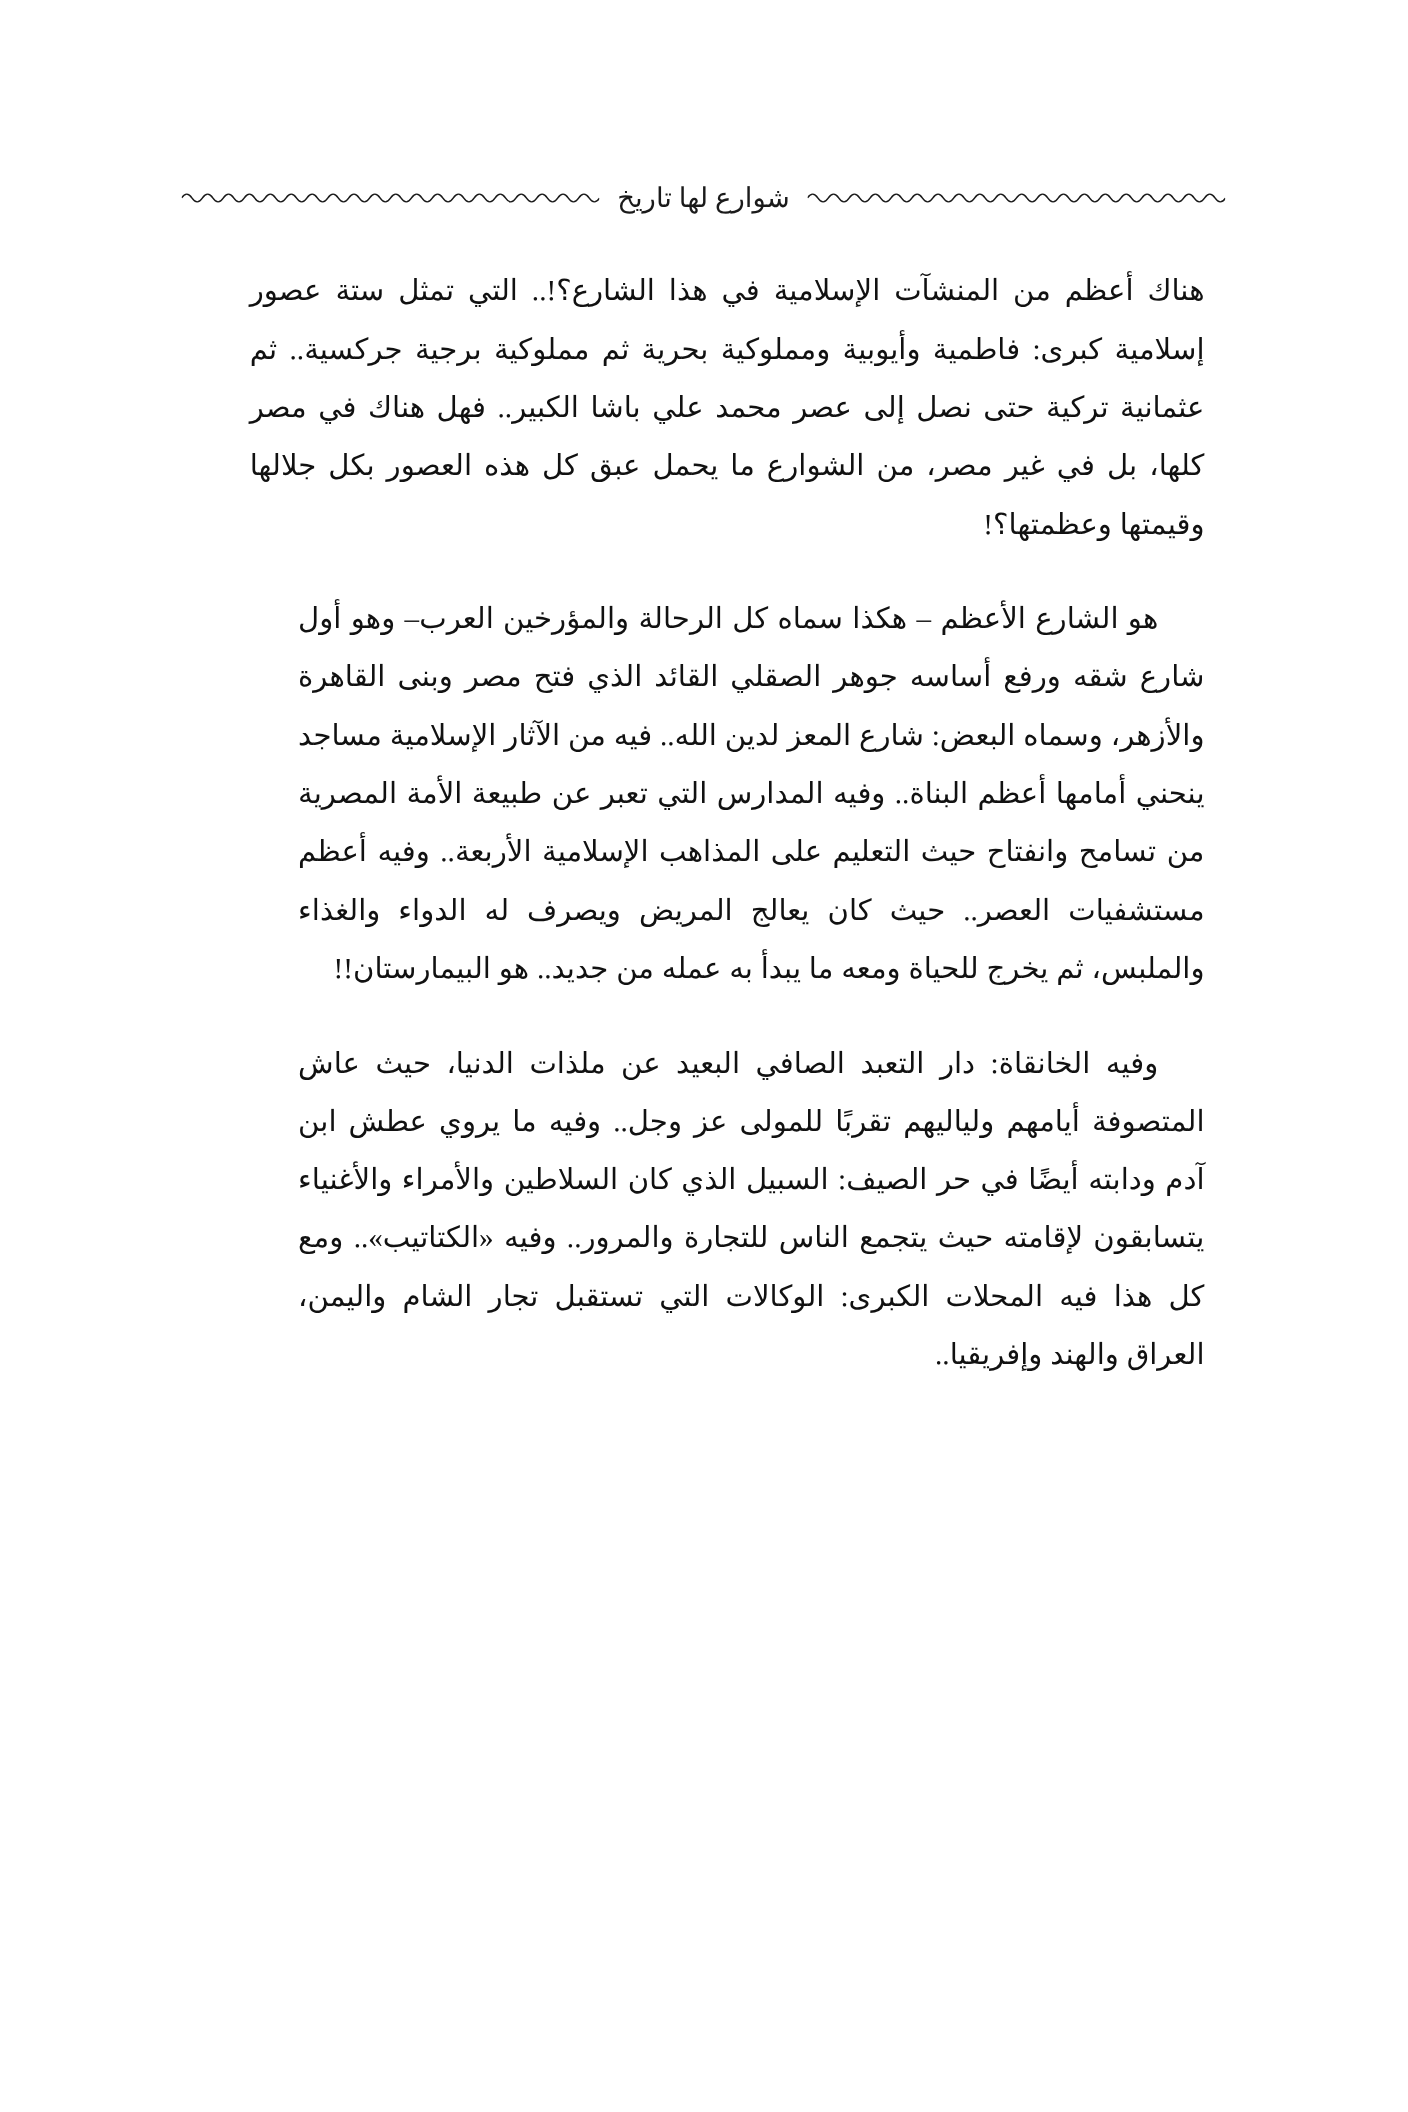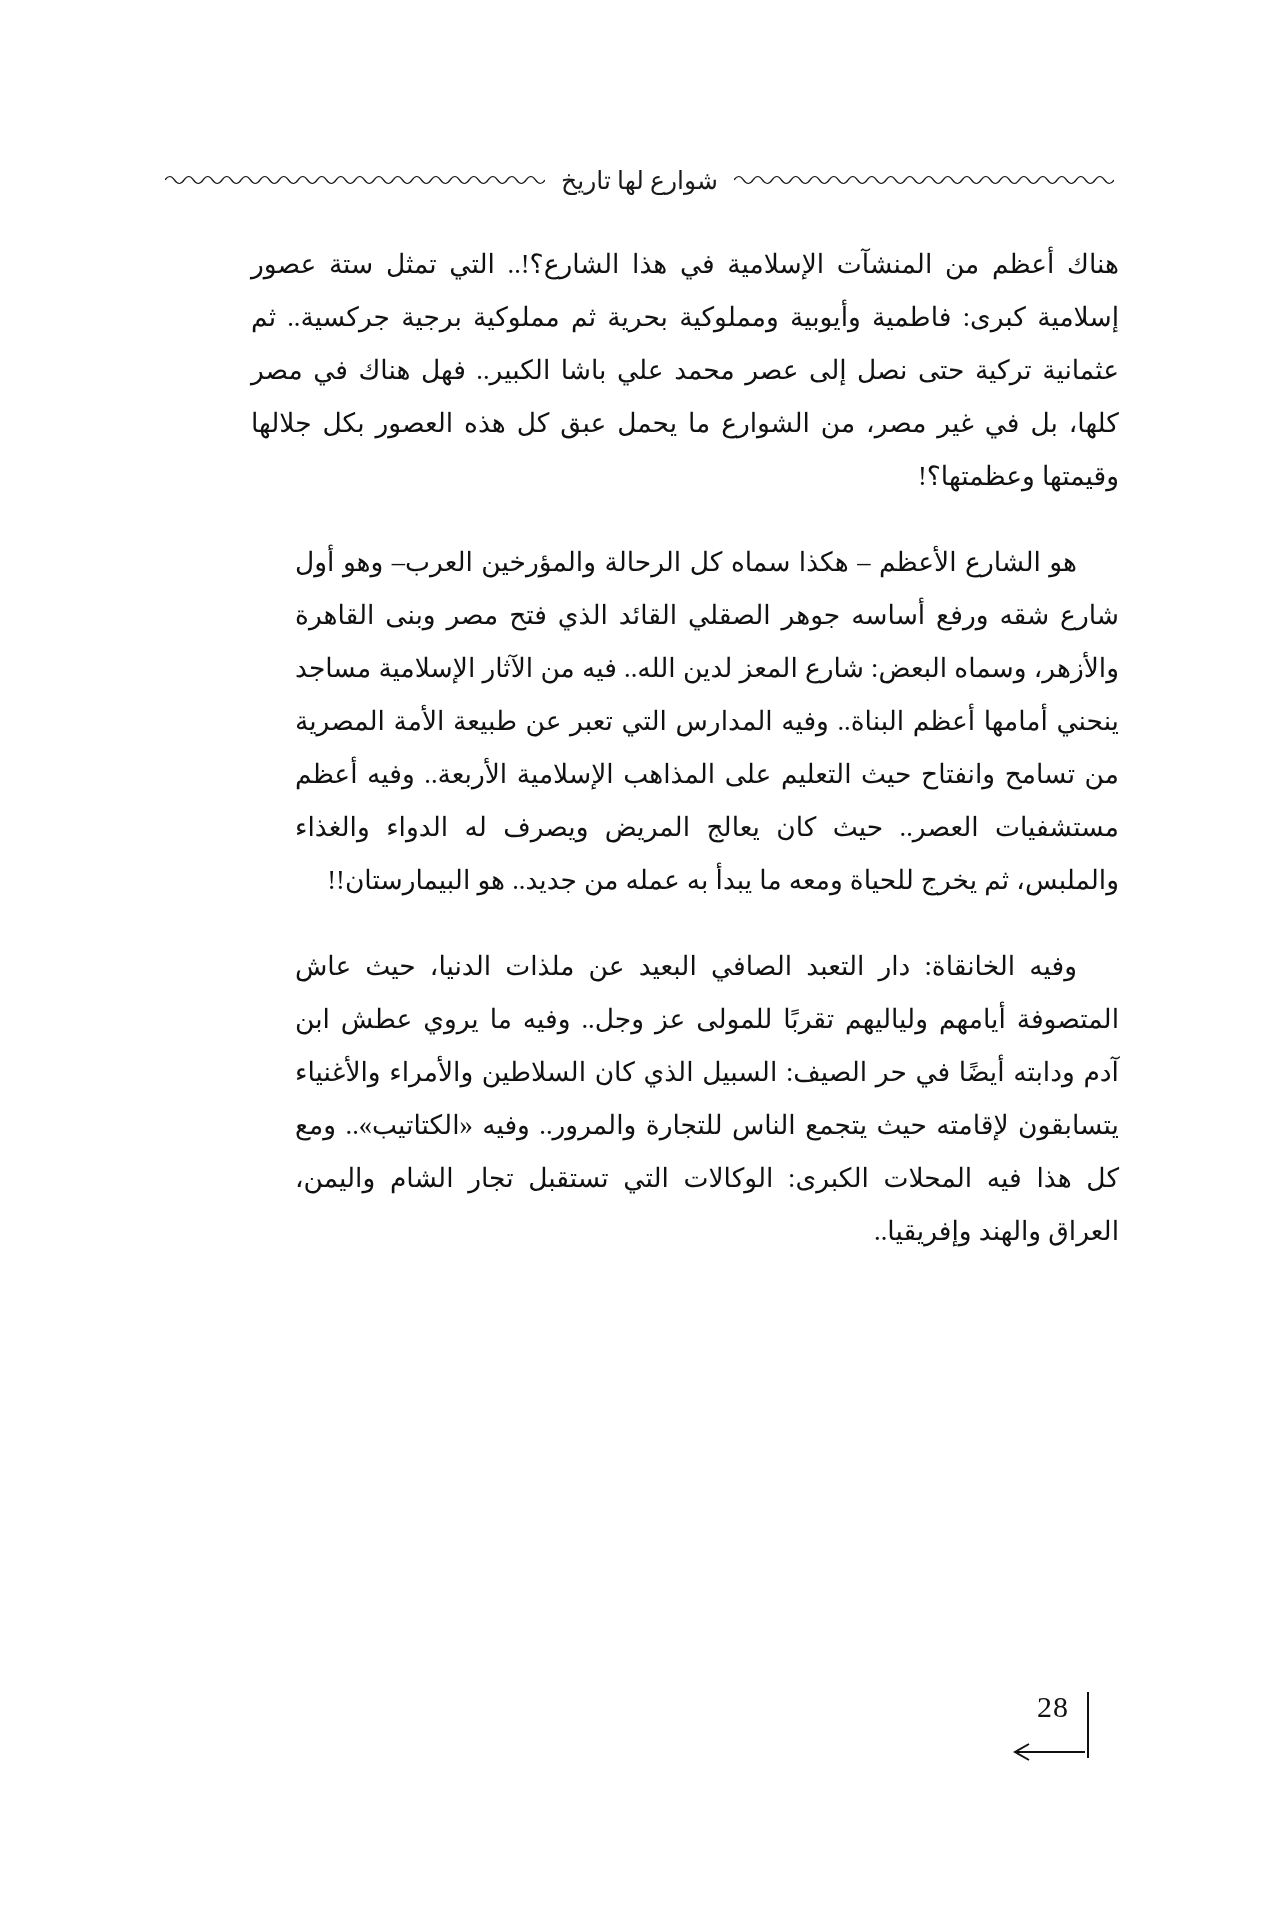--- a/index.html
+++ b/index.html
@@ -51,21 +51,21 @@
     font-family: "Liberation Serif", "DejaVu Serif", serif;
     color: #1a1a1a;
     white-space: nowrap;
     letter-spacing: 0.5px;
   }
 
   
   .content {
     position: absolute;
     top: 238px;
-    right: 160px;
+    right: 184px;
     width: 868px;
     direction: rtl;
     text-align: justify;
     text-align-last: auto;
   }
   .para {
     font-size: 26.5px;
     line-height: 53px;
     margin: 0 0 33px 0;
     color: #111111;
@@ -137,26 +137,14 @@
       </svg>
     </div>
   </div>
 
   <div class="content">
     <p class="para">هناك أعظم من المنشآت الإسلامية في هذا الشارع؟!.. التي تمثل ستة عصور إسلامية كبرى: فاطمية وأيوبية ومملوكية بحرية ثم مملوكية برجية جركسية.. ثم عثمانية تركية حتى نصل إلى عصر محمد علي باشا الكبير.. فهل هناك في مصر كلها، بل في غير مصر، من الشوارع ما يحمل عبق كل هذه العصور بكل جلالها وقيمتها وعظمتها؟!</p>
     <p class="para indent">هو الشارع الأعظم – هكذا سماه كل الرحالة والمؤرخين العرب– وهو أول شارع شقه ورفع أساسه جوهر الصقلي القائد الذي فتح مصر وبنى القاهرة والأزهر، وسماه البعض: شارع المعز لدين الله.. فيه من الآثار الإسلامية مساجد ينحني أمامها أعظم البناة.. وفيه المدارس التي تعبر عن طبيعة الأمة المصرية من تسامح وانفتاح حيث التعليم على المذاهب الإسلامية الأربعة.. وفيه أعظم مستشفيات العصر.. حيث كان يعالج المريض ويصرف له الدواء والغذاء والملبس، ثم يخرج للحياة ومعه ما يبدأ به عمله من جديد.. هو البيمارستان!!</p>
     <p class="para indent">وفيه الخانقاة: دار التعبد الصافي البعيد عن ملذات الدنيا، حيث عاش المتصوفة أيامهم ولياليهم تقربًا للمولى عز وجل.. وفيه ما يروي عطش ابن آدم ودابته أيضًا في حر الصيف: السبيل الذي كان السلاطين والأمراء والأغنياء يتسابقون لإقامته حيث يتجمع الناس للتجارة والمرور.. وفيه «الكتاتيب».. ومع كل هذا فيه المحلات الكبرى: الوكالات التي تستقبل تجار الشام واليمن، العراق والهند وإفريقيا..</p>
   </div>
 
-  <div class="folio">
-    <div class="folio-inner">
-      <div class="folio-number">28</div>
-      <div class="folio-vrule"></div>
-      <div class="folio-arrow">
-        <svg width="76" height="24" viewBox="0 0 76 24" xmlns="http://www.w3.org/2000/svg">
-          <line x1="74" y1="12" x2="6" y2="12" stroke="#111111" stroke-width="2"></line>
-          <polyline points="18,4 4,12 18,20" fill="none" stroke="#111111" stroke-width="2"></polyline>
-        </svg>
-      </div>
-    </div>
-  </div>
 
 </div>
 
 </body></html>

